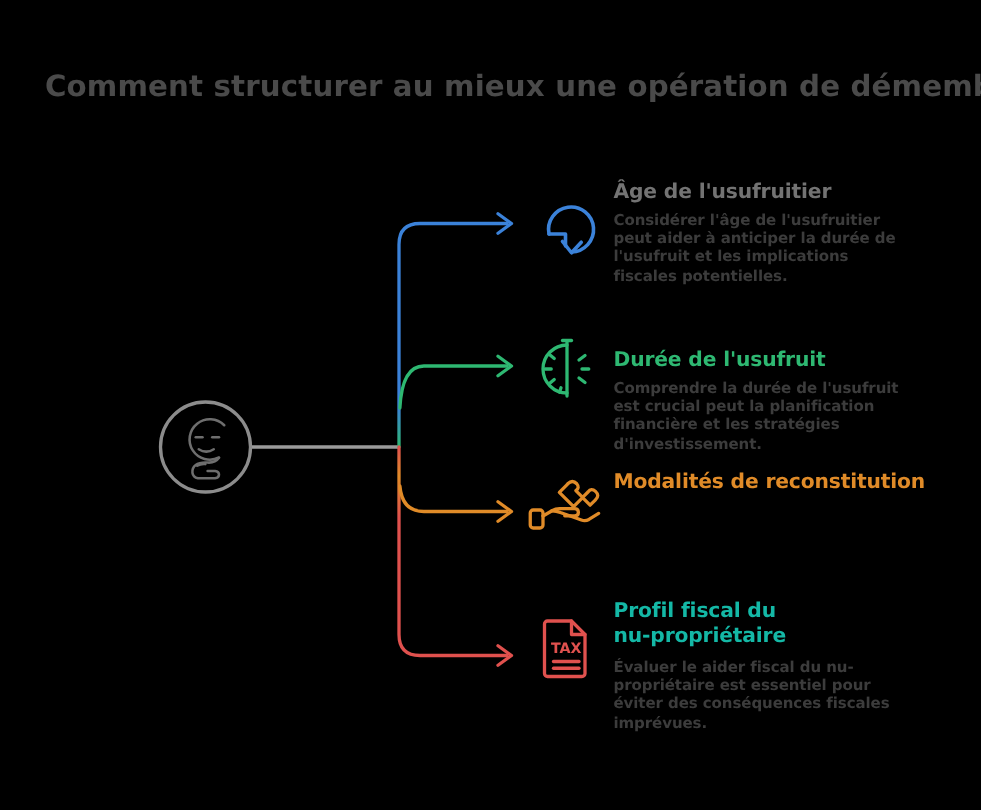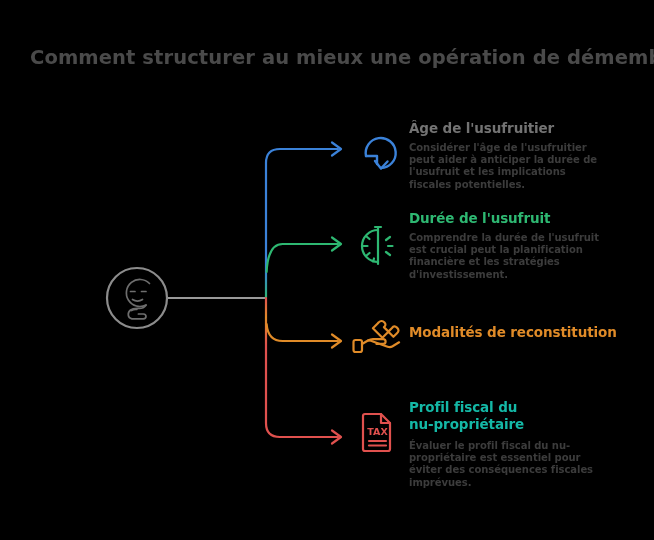--- a/index.html
+++ b/index.html
@@ -62,21 +62,21 @@
     font-size: 10px;
     font-weight: bold;
     line-height: 12.2px;
     color: #3c3c3c;
     margin: 0;
     width: 200px;
     letter-spacing: -0.05px;
   }
 
   .item-1 { top: 120px; }
-  .item-2 { top: 210px; }
+  .item-2 { top: 232px; }
   .item-3 { top: 313px; }
   .item-4 { top: 399px; }
 </style>
 </head>
 <body>
 
 <div id="canvas">
 
   <div class="title">Comment structurer au mieux une opération de démembrement ?</div>
 
@@ -160,21 +160,21 @@
     <div class="branch-heading" style="color:#737373;">Âge de l'usufruitier</div>
     <div class="branch-desc">Considérer l'âge de l'usufruitier peut aider à anticiper la durée de l'usufruit et les implications fiscales potentielles.</div>
   </div>
 
   <div class="branch-item item-2">
     <div class="branch-heading" style="color:#2eb872;">Durée de l'usufruit</div>
     <div class="branch-desc">Comprendre la durée de l'usufruit est crucial peut la planification financière et les stratégies d'investissement.</div>
   </div>
 
   <div class="branch-item item-3">
-    <div class="branch-heading" style="color:#e08b28;margin-top:11px;">Modalités de reconstitution</div>
+    <div class="branch-heading" style="color:#e08b28;">Modalités de reconstitution</div>
   </div>
 
   <div class="branch-item item-4">
     <div class="branch-heading" style="color:#14b8a6; width:130px;">Profil fiscal du nu-propriétaire</div>
-    <div class="branch-desc" style="margin-top:7px;">Évaluer le profil fiscal du nu-propriétaire est essentiel pour éviter des conséquences fiscales imprévues.</div>
+    <div class="branch-desc" style="margin-top:7px;">Évaluer le aider fiscal du nu-propriétaire est essentiel pour éviter des conséquences fiscales imprévues.</div>
   </div>
 
 </div>
 
 </body></html>

